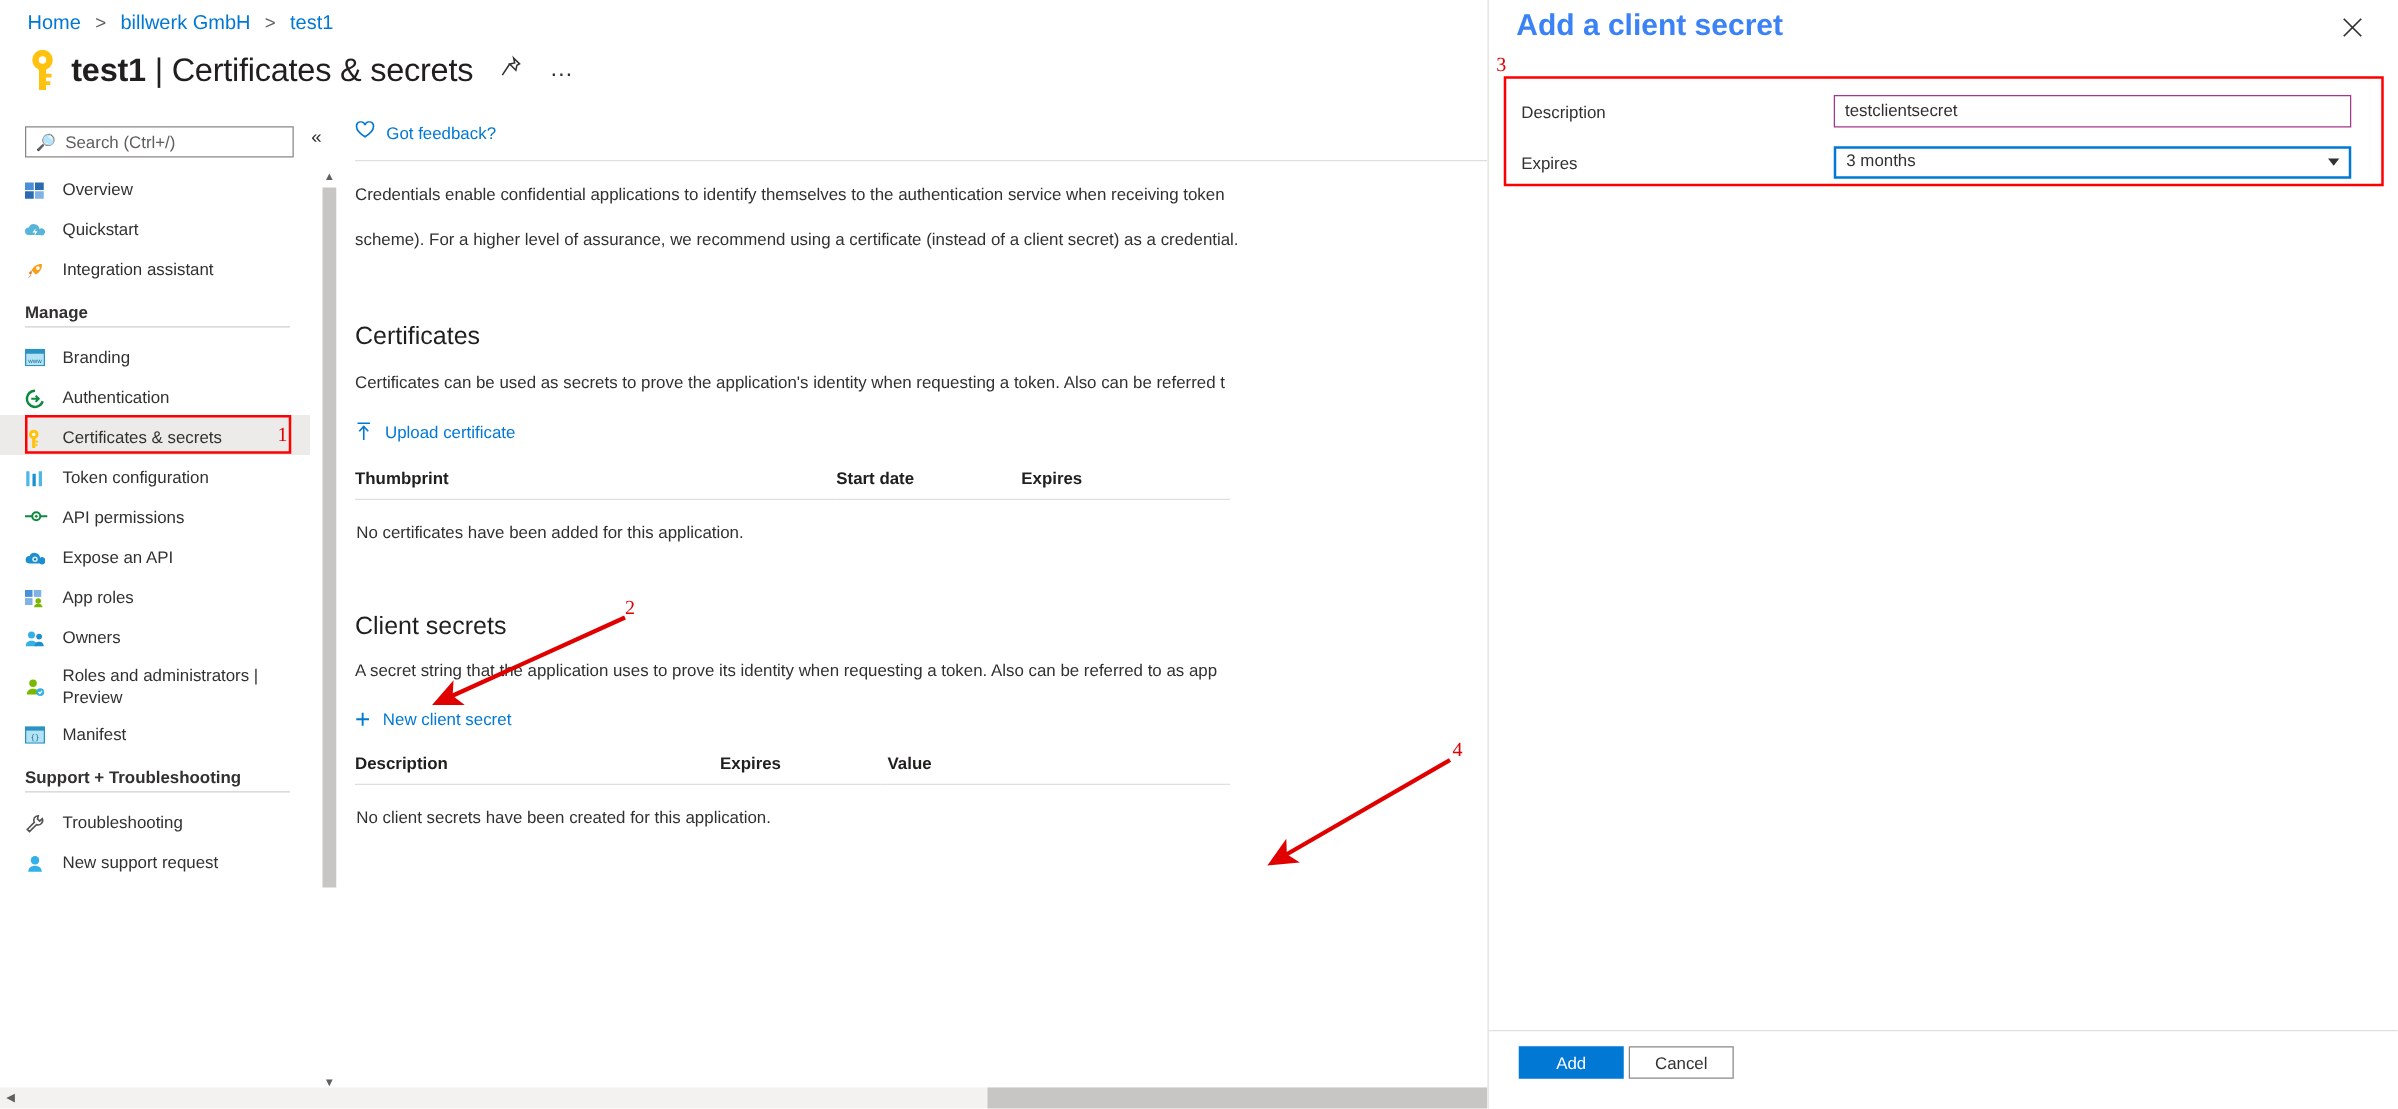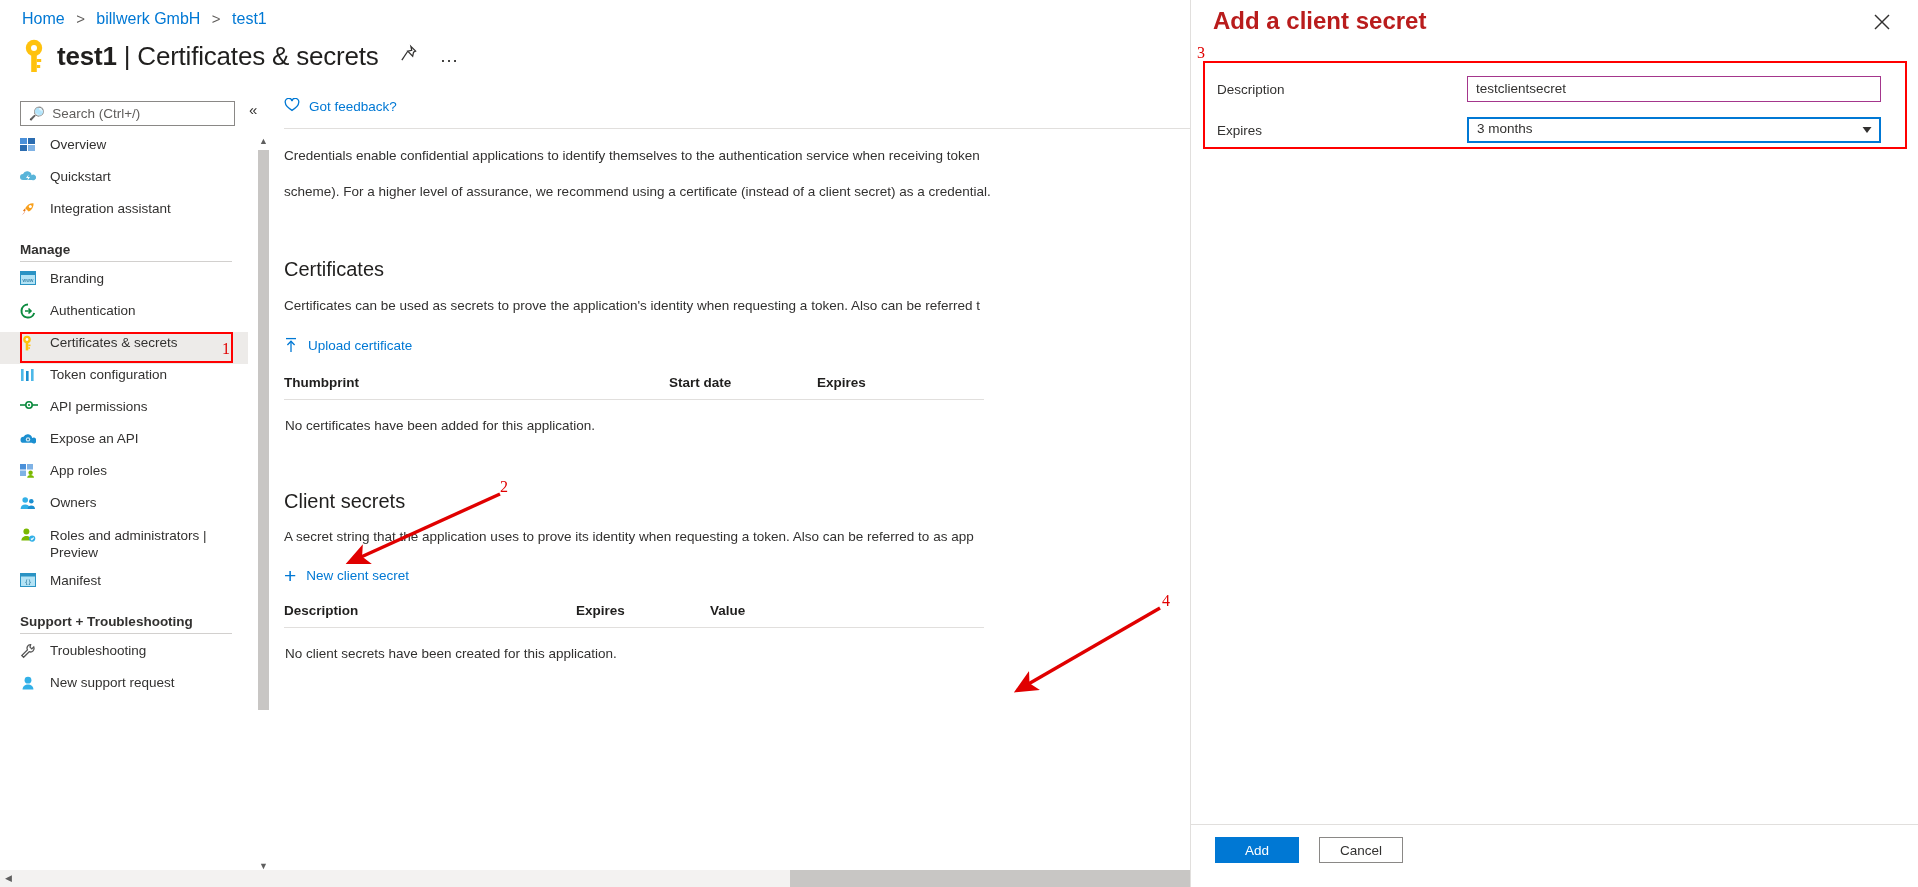--- a/index.html
+++ b/index.html
@@ -38,21 +38,21 @@
     position:absolute; left:20px; top:101px; width:215px; height:25px;
     border:1px solid #8a8886; background:#fff; display:flex; align-items:center;
     padding-left:8px; font-size:13.5px; color:#605e5c;
   }
   #search-box .mag { font-size:13px; color:#0078d4; margin-right:7px; transform: scaleX(-1); display:inline-block; }
   #collapse-btn { position:absolute; left:249px; top:101px; font-size:15px; color:#323130; cursor:pointer; }
 
   
   #sidenav { position:absolute; left:0; top:134px; width:248px; height:740px; overflow:hidden; }
   .nav-item {
-    display:flex; align-items:flex-start; height:32px;
+    display:flex; align-items:center; height:32px;
     padding-left:20px; font-size:13.5px; color:#323130; cursor:pointer;
     position:relative;
   }
   .nav-item.tall { height:46px; }
   .nav-item .ni-icon { width:22px; min-width:22px; height:16px; margin-right:8px; position:relative; top:3px; }
   .nav-item .ni-label { line-height:16px; padding-top:3px; }
   .nav-item.selected { background:#edebe9;padding-left:20px; }
   #nav-highlight {
     position:absolute; left:20px; top:0; width:213px; height:31px;
     border:2.5px solid #f00; pointer-events:none;
@@ -100,21 +100,21 @@
   #hscroll { position:absolute; left:0; bottom:0; width:1190px; height:17px; background:#f3f2f1; }
   #hscroll .harrow { position:absolute; top:0; width:17px; height:17px; font-size:9px; color:#5f5f5f; text-align:center; line-height:17px; cursor:pointer; }
   #hscroll .harrow.l { left:0; }
   #hscroll .hthumb { position:absolute; top:0; left:790px; width:400px; height:17px; background:#c8c6c4; cursor:pointer; }
 
   
   #panel {
     position:absolute; left:1190px; top:0; width:728px; height:887px;
     background:#fff; border-left:1px solid #e1dfdd;
   }
-  #panel-title { position:absolute; left:22px; top:7px; font-size:24px; font-weight:bold; color:#b91c1c; }
+  #panel-title { position:absolute; left:22px; top:7px; font-size:24px; font-weight:bold; color:#3b82f6; }
   #panel-close { position:absolute; right:27px; top:13px; font-size:21px; color:#323130; cursor:pointer; line-height:20px; }
 
   #field-box { position:absolute; left:12px; top:61px; width:704px; height:88px; border:2.5px solid #f00; }
   .field-row { position:absolute; left:0; width:100%; height:32px; display:flex; align-items:center; }
   .field-row .f-label { position:absolute; left:12px; font-size:13.5px; color:#323130; }
   .field-input {
     position:absolute; left:262px; width:414px; height:26px;
     font-size:13.5px; color:#323130; padding-left:8px; line-height:24px;
     background:#fff;
   }
@@ -125,21 +125,21 @@
   }
   #expires-select .chev { font-size:12px; color:#323130; transform:scaleX(1.5); }
 
   #panel-footer-line { position:absolute; left:0; bottom:62px; width:728px; height:1px; background:#e1dfdd; }
   #btn-add {
     position:absolute; left:24px; bottom:24px; width:84px; height:26px;
     background:#0078d4; color:#fff; font-size:13.5px; border:none;
     cursor:pointer; font-family:"Liberation Sans", sans-serif;
   }
   #btn-cancel {
-    position:absolute; left:128px; bottom:24px; width:84px; height:26px;
+    position:absolute; left:112px; bottom:24px; width:84px; height:26px;
     background:#fff; color:#323130; font-size:13.5px; border:1px solid #8a8886;
     cursor:pointer; font-family:"Liberation Sans", sans-serif;
   }
 
   
   .anno-num {
     position:absolute; color:#e00000; font-size:16px;
     font-family:"Liberation Serif", serif; pointer-events:none;
   }
   #anno-svg { position:absolute; left:0; top:0; width:1918px; height:887px; pointer-events:none; }

